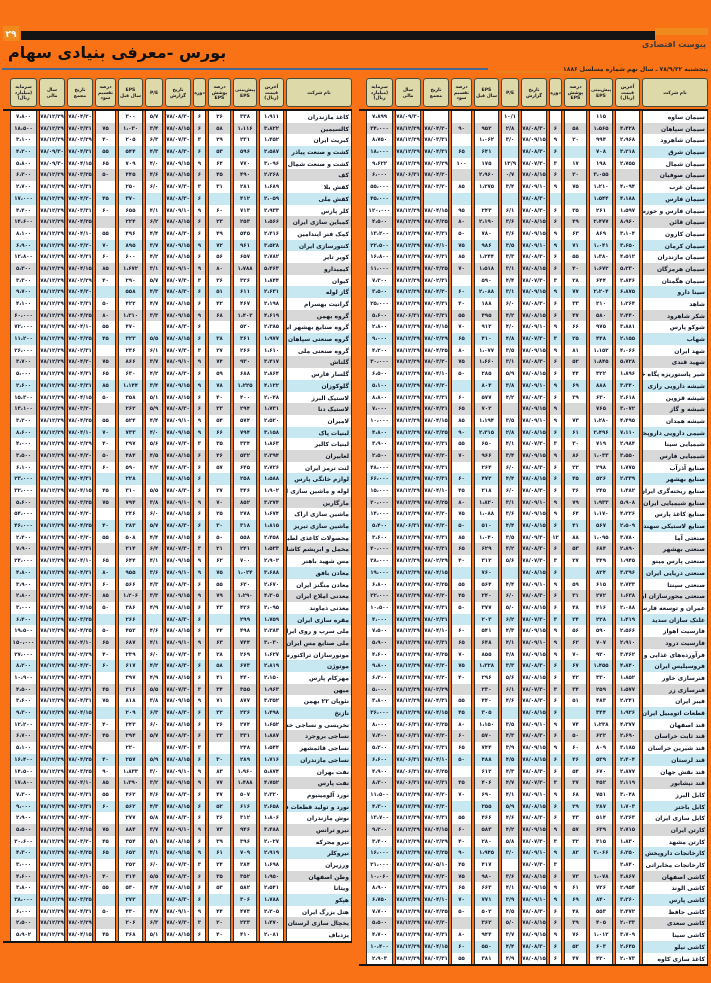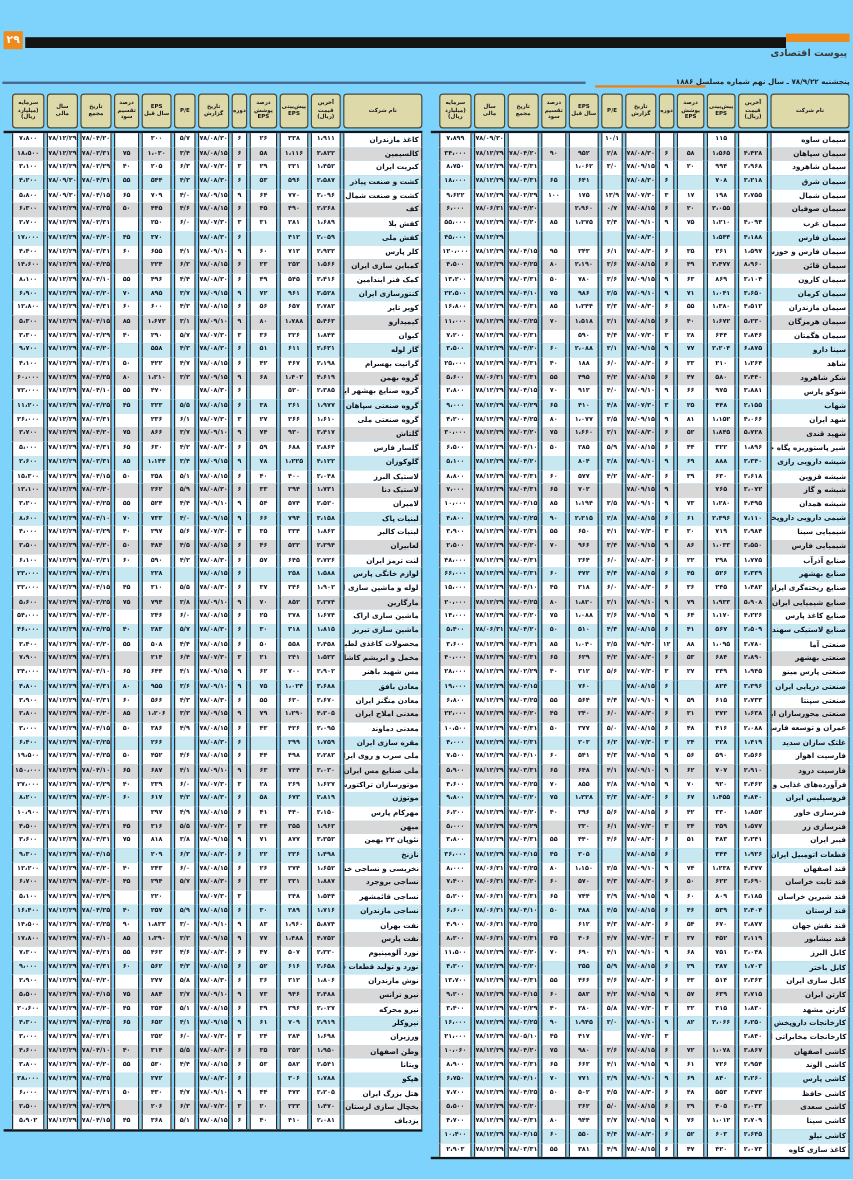--- a/index.html
+++ b/index.html
@@ -1,17 +1,17 @@
 <!DOCTYPE html>
 <html lang="fa" dir="rtl"><head>
 <meta charset="utf-8">
 <style>
   html,body{margin:0;padding:0;background:#ffffff;}
   .page{
-    position:relative;width:711px;height:983px;background:#7dd3fc;overflow:hidden;
+    position:relative;width:711px;height:983px;background:#f97316;overflow:hidden;
     font-family:"DejaVu Sans",sans-serif;color:#15152a;outline:1px solid #e2e2e2;
   }
   
   .pagenum-box{position:absolute;left:3px;top:26px;width:16px;height:15px;background:#ef8b1d;
     color:#fff;font-size:9px;font-weight:bold;display:flex;align-items:center;justify-content:center;}
   .black-bar{position:absolute;left:21px;top:31px;width:634px;height:9px;background:#141414;}
   .orange-cap{position:absolute;left:655px;top:28px;width:53px;height:7px;background:#ef8b1d;}
   .section-label{position:absolute;left:640px;top:40px;width:68px;text-align:center;
     font-size:8px;font-weight:bold;color:#3a3a3a;direction:rtl;}
   .page-title{position:absolute;left:8px;top:43px;width:230px;direction:rtl;text-align:left;
@@ -54,20 +54,21 @@
 
 <div class="page">
 
   <div class="pagenum-box">
     <span>۲۹</span>
   </div>
   <div class="black-bar"></div>
   <div class="orange-cap"></div>
   <div class="section-label">پیوست اقتصادی</div>
 
+  <div class="page-title">بورس -معرفی بنیادی سهام</div>
   <div class="blue-rule"></div>
   <div class="date-rule"></div>
   <div class="date-line">پنجشنبه ۷۸/۹/۲۲ ـ سال نهم شماره مسلسل ۱۸۸۶</div>
 
   <div class="tbl tbl-right" id="table-right">
     <div class="thead">
         <div class="hcell">نام شرکت</div>
         <div class="hcell">آخرین قیمت (ریال)</div>
         <div class="hcell">پیش‌بینی EPS</div>
         <div class="hcell">درصد پوشش EPS</div>

